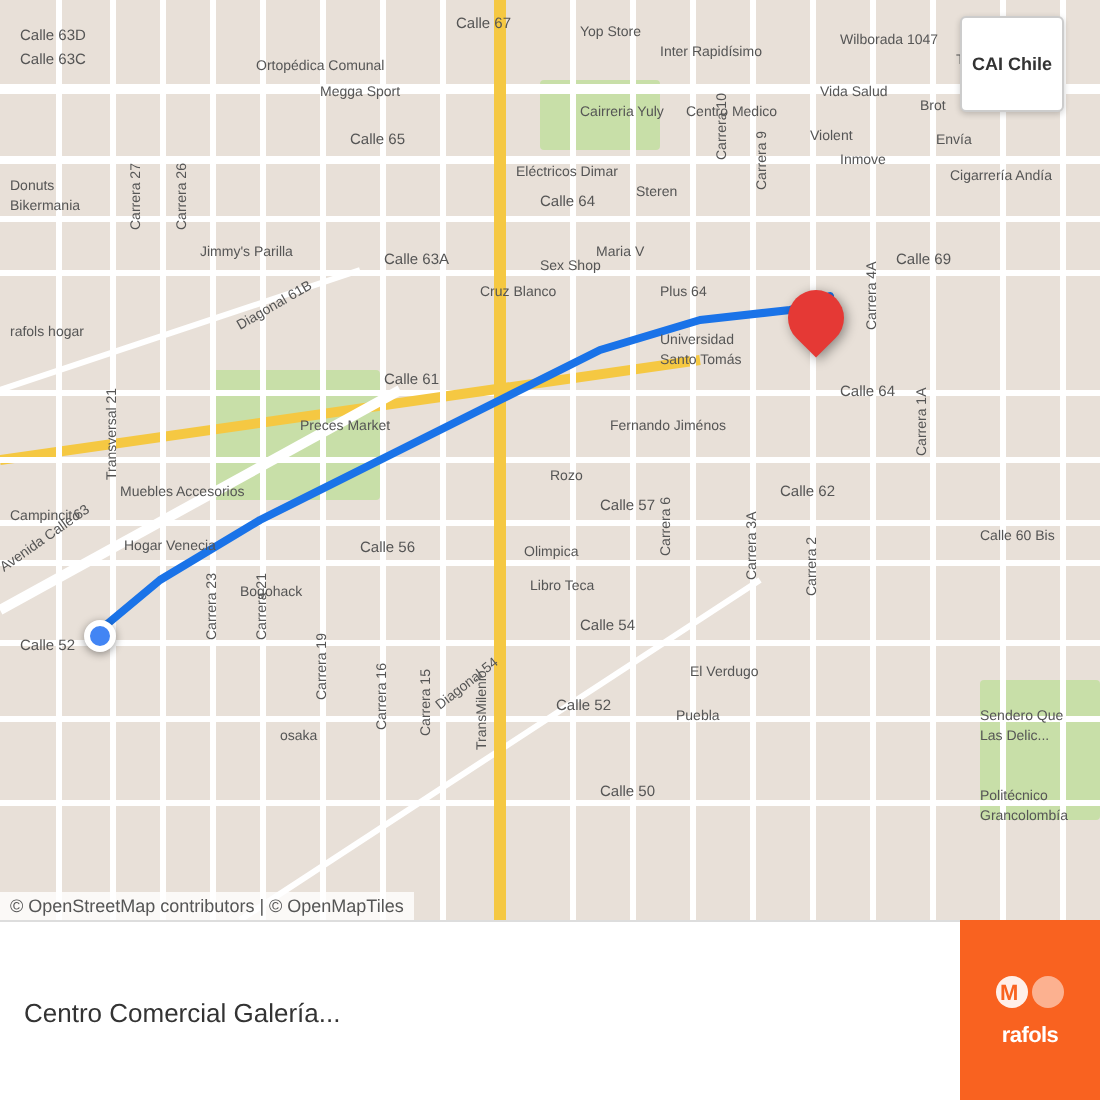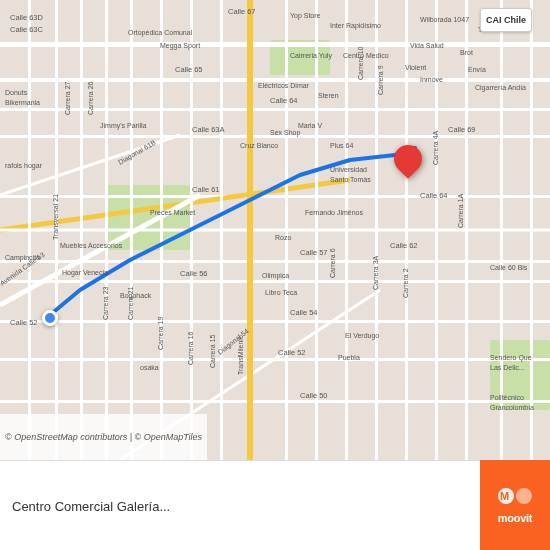--- a/index.html
+++ b/index.html
@@ -86,39 +86,38 @@
     }
 
     
     .cai-label {
       position: absolute;
       top: 8px;
       right: 18px;
       background: white;
       border: 1px solid #ccc;
       border-radius: 3px;
-      padding: 6px 5px;
+      padding: 18px 5px;
       font-size: 9px;
       font-weight: bold;
       color: #333;
       z-index: 9;
       box-shadow: 0 1px 3px rgba(0,0,0,0.2);
     }
 
     
     .attribution {
       position: absolute;
       bottom: 0;
       left: 0;
       background: rgba(255,255,255,0.8);
       font-size: 9px;
-      padding: 18px 5px;
+      padding: 2px 5px;
       color: #555;
       z-index: 10;
-      font-style: italic;
     }
 
     
     #bottom-bar {
       position: absolute;
       bottom: 0;
       left: 0;
       width: 550px;
       height: 90px;
       background: white;
@@ -367,15 +366,15 @@
   <div class="arrow-icon">→</div>
   <div class="route-divider"></div>
 
   <div class="moovit-logo">
     <svg width="38" height="22" viewBox="0 0 38 22" xmlns="http://www.w3.org/2000/svg">
 
       <circle cx="10" cy="10" r="8" fill="white" opacity="0.9"></circle>
       <circle cx="28" cy="10" r="8" fill="white" opacity="0.5"></circle>
       <text x="4" y="14" font-size="11" fill="#f96220" font-family="Arial" font-weight="bold">M</text>
     </svg>
-    <span class="moovit-text">moovit</span>
+    <span class="moovit-text">rafols</span>
   </div>
 </div>
 
 </body></html>

